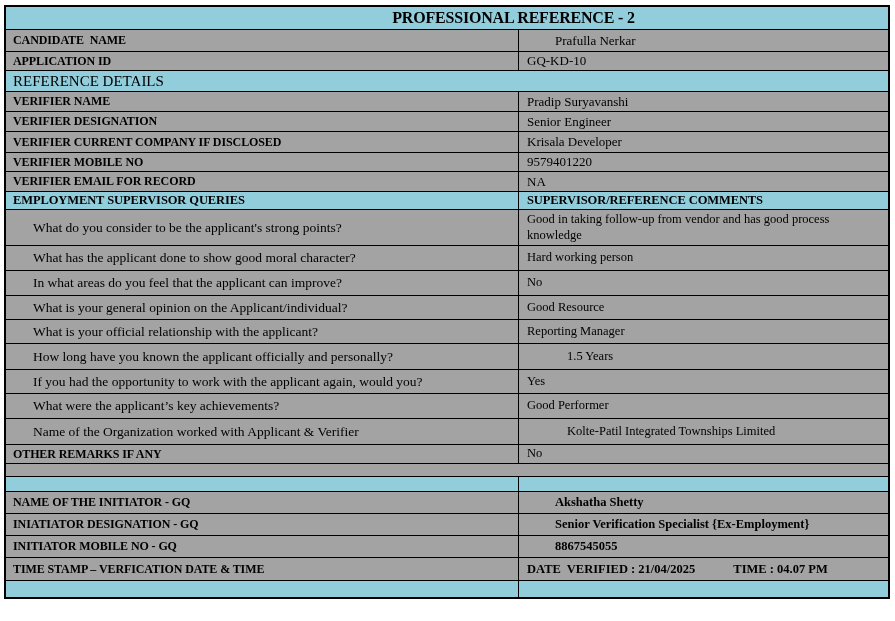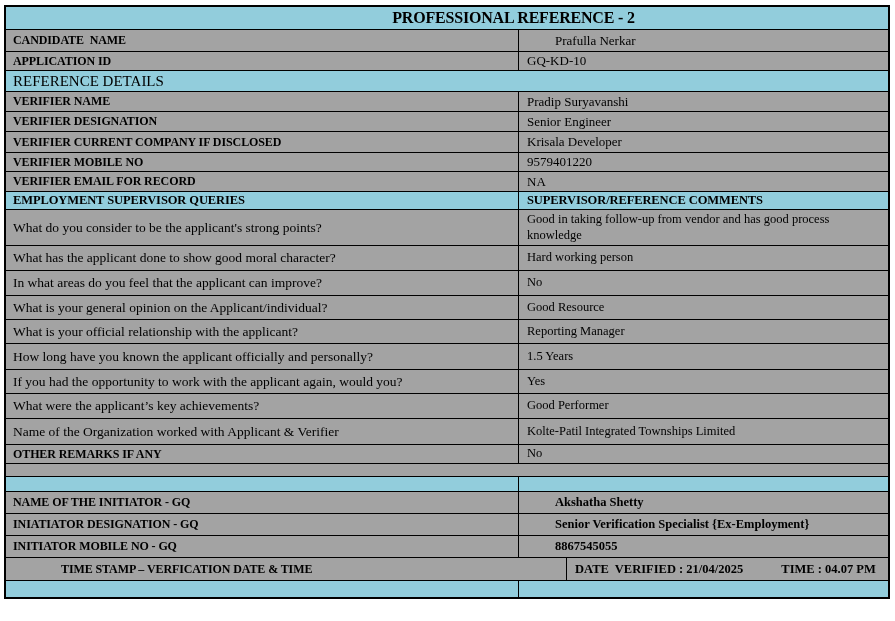--- a/index.html
+++ b/index.html
@@ -28,33 +28,33 @@
   .cr{
     flex:1;display:flex;align-items:center;padding:1px 4px 1px 8px;
   }
   .blue{background:var(--blue);}
   .merged{flex:1;display:flex;align-items:center;padding:1px 4px 1px 7px;}
   .label{
     font-weight:bold;font-size:12px;letter-spacing:-0.1px;white-space:pre-wrap;
   }
   .value{font-size:13px;white-space:pre-wrap;}
   .value-sm{font-size:12.5px;line-height:1.25;white-space:pre-wrap;}
-  .question{font-size:13.5px;}
+  .question{font-size:13.5px;margin-left:20px;}
   .secheading{font-size:15px;}
   .hdr-label{font-weight:bold;font-size:12.5px;letter-spacing:-0.1px;text-align:center;}
   .bold-val{font-weight:bold;font-size:12.5px;white-space:pre-wrap;}
   .title-row{justify-content:center;padding-left:133px;min-height:23px;align-items:center;}
   .title{font-weight:bold;font-size:16px;letter-spacing:-0.2px;text-align:center;}
   .ts-val{display:flex;gap:38px;align-items:center;}
   
   .h23{min-height:22px;gap:28px;} .h21{min-height:20px;} .h19{min-height:18px;}
   .h22{min-height:21px;} .h20{min-height:19px;} .h18{min-height:17px;}
   .h37{min-height:36px;} .h26{min-height:25px;} .h25{min-height:24px;}
-  .h27{min-height:26px;} .h14{min-height:13px;} .h16{min-height:15px;}
-  .h24{min-height:23px;padding-left:48px;} .h17{min-height:16px;}
+  .h27{min-height:26px;gap:40px;} .h14{min-height:13px;} .h16{min-height:15px;}
+  .h24{min-height:23px;} .h17{min-height:16px;}
 </style>
 </head>
 <body>
 
 <div class="tbl">
 
   <div class="row blue title-row">
     <div class="title">PROFESSIONAL REFERENCE - 2</div>
   </div>
 

